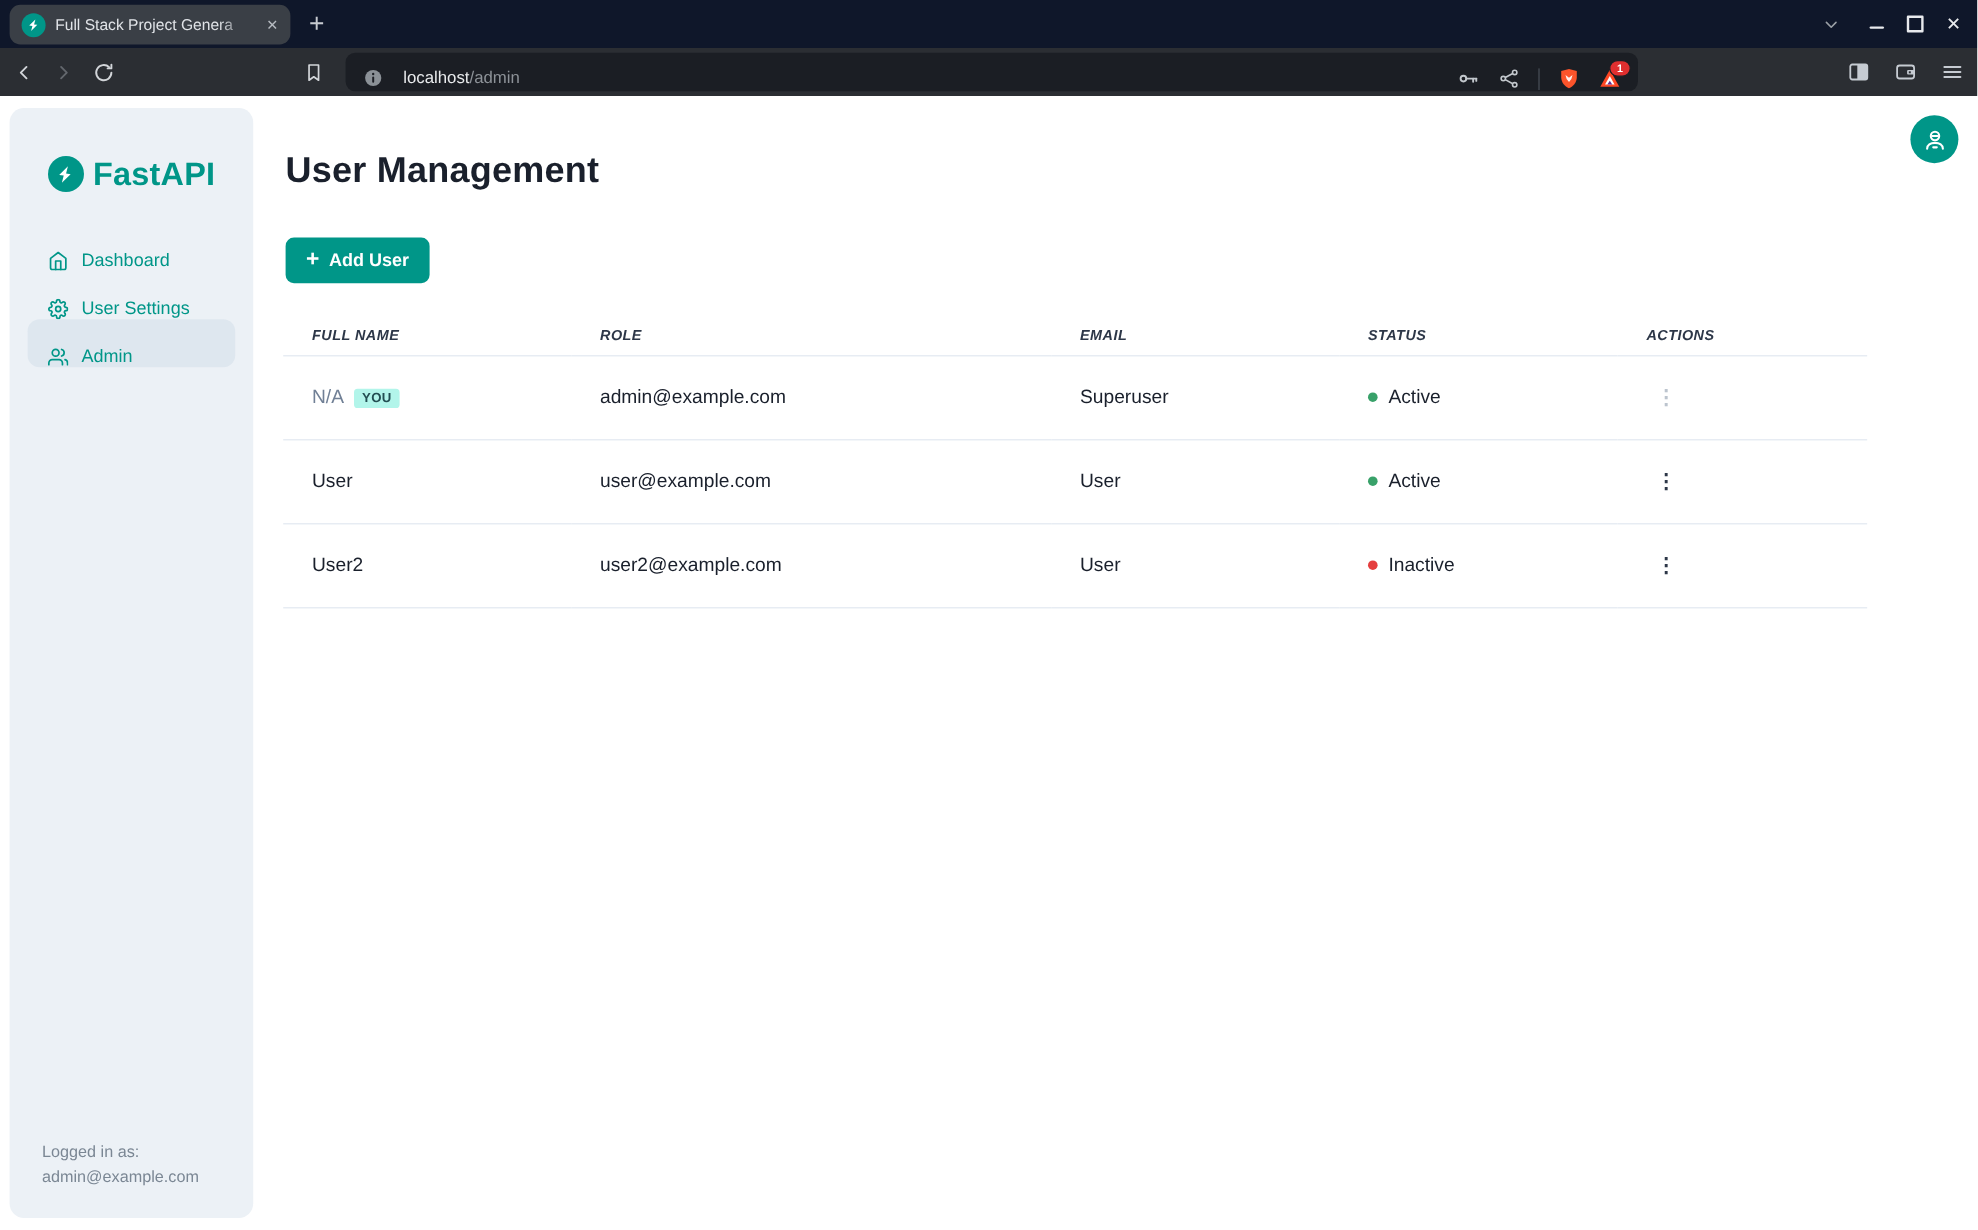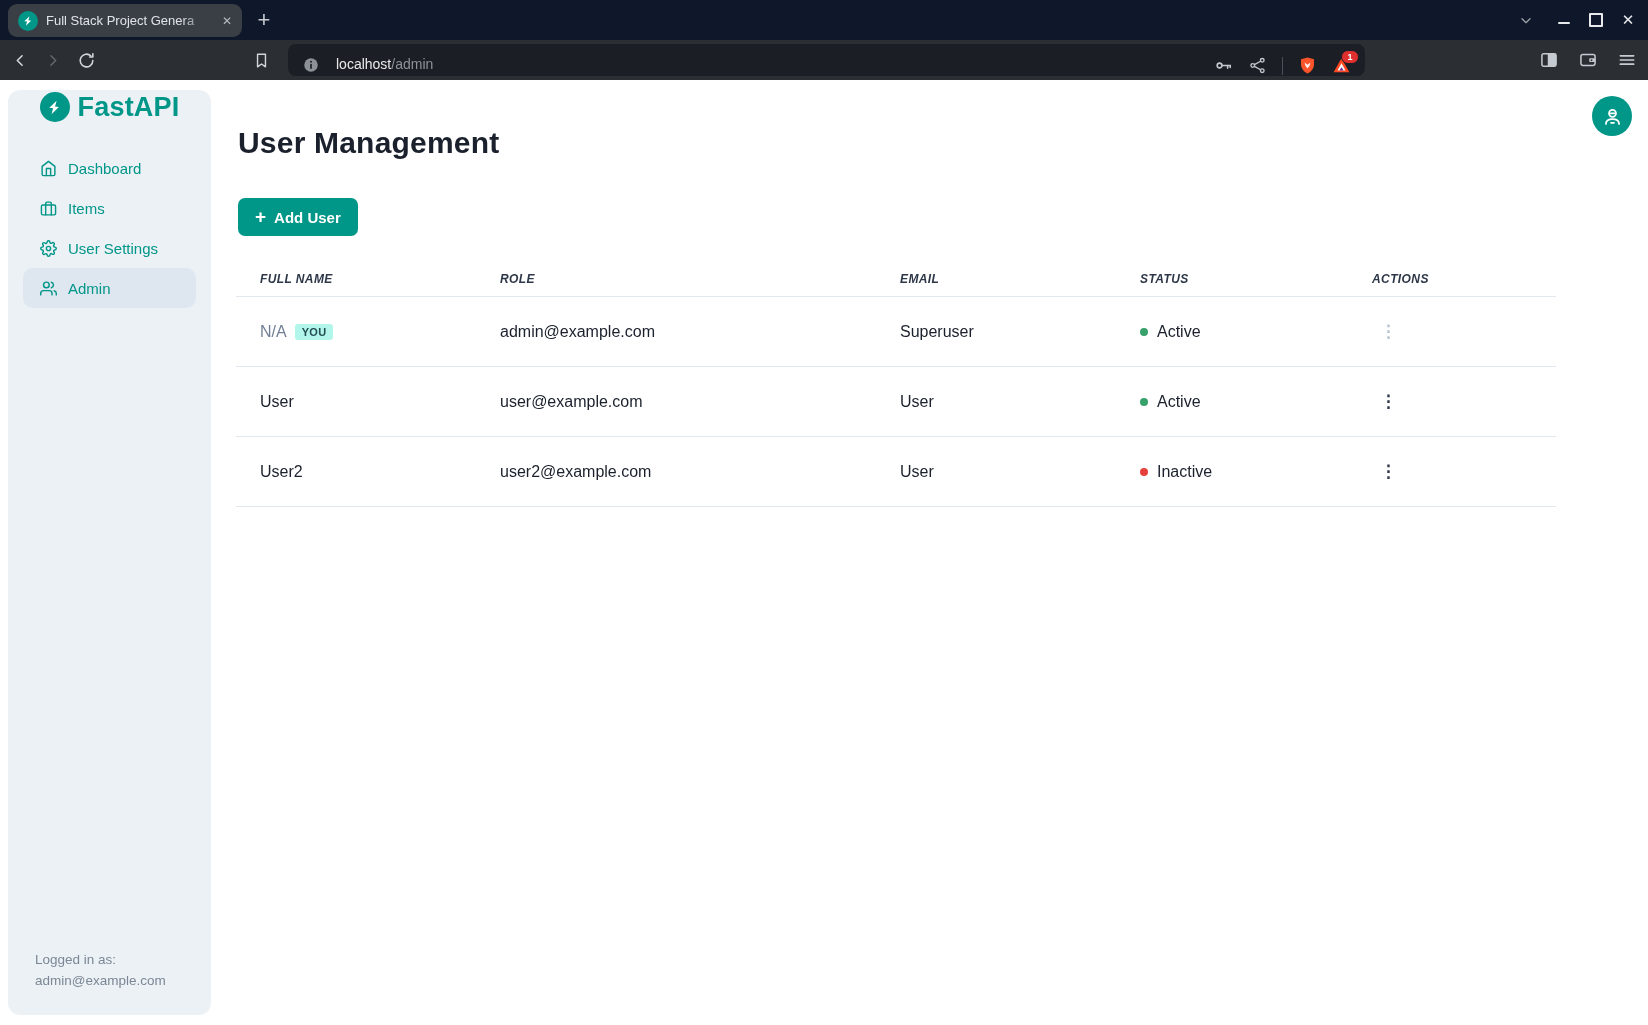--- a/index.html
+++ b/index.html
@@ -39,26 +39,26 @@
   .rewards{position:relative;}
   .rw-badge{position:absolute;top:-6px;right:-8px;min-width:8px;background:#e02f2f;color:#fff;font-size:9px;font-weight:700;border-radius:8px;padding:1px 4px;text-align:center;border:1px solid #1b1e24;}
   .toolbar-right{position:absolute;right:8px;top:0;height:40px;display:flex;align-items:center;gap:13px;}
   .toolbar-right .tr-ico{width:26px;height:40px;display:flex;align-items:center;justify-content:center;color:#c6cbd2;}
   .toolbar-right svg{width:20px;height:20px;}
 
   
   .page{position:relative;height:945px;background:#fff;}
 
   .sidebar{position:absolute;left:8px;top:10px;width:203px;height:925px;background:#ecf1f6;border-radius:12px;box-sizing:border-box;}
-  .logo{height:34px;display:flex;align-items:center;justify-content:center;gap:8px;}
+  .logo{margin-top:38px;height:34px;display:flex;align-items:center;justify-content:center;gap:8px;}
   .logo-badge{width:30px;height:30px;border-radius:50%;background:var(--accent,#009688);display:flex;align-items:center;justify-content:center;}
   .logo-badge svg{width:17px;height:17px;fill:#fff;transform:rotate(8deg);}
   .logo-text{font-size:27px;font-weight:600;color:var(--accent,#009688);letter-spacing:.2px;}
   .nav{margin-top:24px;}
-  .nav-item{height:40px;margin:0 15px;padding:0 17px;display:flex;align-items:center;gap:11px;color:var(--accent,#009688);font-size:15px;border-radius:10px;cursor:default;}
+  .nav-item{height:40px;margin:0 15px;padding:0 17px;display:flex;align-items:flex-end;gap:11px;color:var(--accent,#009688);font-size:15px;border-radius:10px;cursor:default;}
   .nav-item.active{background:#dee7ef;}
   .nav-item svg{width:17px;height:17px;stroke:currentColor;stroke-width:2;fill:none;stroke-linecap:round;stroke-linejoin:round;flex:0 0 auto;}
   .sidebar-footer{position:absolute;left:27px;bottom:24px;font-size:13.5px;color:#7b8794;line-height:21px;}
 
   .avatar-btn{position:absolute;left:1592px;top:16px;width:40px;height:40px;border-radius:50%;background:var(--accent,#009688);border:none;display:flex;align-items:center;justify-content:center;padding:0;cursor:pointer;}
   .avatar-btn svg{width:21px;height:21px;stroke:#fff;stroke-width:2;fill:none;stroke-linecap:round;stroke-linejoin:round;}
 
   .page-title{position:absolute;left:238px;top:44px;margin:0;font-size:30px;line-height:38px;font-weight:700;color:#1a202c;letter-spacing:.2px;}
   .add-user{position:absolute;left:238px;top:118px;height:38px;padding:0 17px;border:none;border-radius:7px;background:var(--accent,#009688);color:#fff;font-family:inherit;font-size:15px;font-weight:700;display:flex;align-items:center;gap:8px;cursor:pointer;}
   .add-user .plus{font-size:19px;font-weight:700;line-height:1;margin-top:-2px;}
@@ -209,27 +209,20 @@
         <span class="logo-text">FastAPI</span>
       </div>
 
       <nav class="nav">
         <div class="nav-item">
           <svg viewBox="0 0 24 24">
               <path d="M3 9l9-7 9 7v11a2 2 0 0 1-2 2H5a2 2 0 0 1-2-2z"></path>
               <polyline points="9 22 9 12 15 12 15 22"></polyline>
             </svg>
           <span>Dashboard</span>
-        </div>
-        <div class="nav-item">
-          <svg viewBox="0 0 24 24">
-              <rect x="2" y="7" width="20" height="14" rx="2"></rect>
-              <path d="M16 21V5a2 2 0 0 0-2-2h-4a2 2 0 0 0-2 2v16"></path>
-            </svg>
-          <span>Items</span>
         </div>
         <div class="nav-item">
           <svg viewBox="0 0 24 24">
               <circle cx="12" cy="12" r="3"></circle>
               <path d="M19.4 15a1.65 1.65 0 0 0 .33 1.82l.06.06a2 2 0 0 1 0 2.83 2 2 0 0 1-2.83 0l-.06-.06a1.65 1.65 0 0 0-1.82-.33 1.65 1.65 0 0 0-1 1.51V21a2 2 0 0 1-2 2 2 2 0 0 1-2-2v-.09A1.65 1.65 0 0 0 9 19.4a1.65 1.65 0 0 0-1.82.33l-.06.06a2 2 0 0 1-2.83 0 2 2 0 0 1 0-2.83l.06-.06a1.65 1.65 0 0 0 .33-1.82 1.65 1.65 0 0 0-1.51-1H3a2 2 0 0 1-2-2 2 2 0 0 1 2-2h.09A1.65 1.65 0 0 0 4.6 9a1.65 1.65 0 0 0-.33-1.82l-.06-.06a2 2 0 0 1 0-2.83 2 2 0 0 1 2.83 0l.06.06a1.65 1.65 0 0 0 1.82.33H9a1.65 1.65 0 0 0 1-1.51V3a2 2 0 0 1 2-2 2 2 0 0 1 2 2v.09a1.65 1.65 0 0 0 1 1.51 1.65 1.65 0 0 0 1.82-.33l.06-.06a2 2 0 0 1 2.83 0 2 2 0 0 1 0 2.83l-.06.06a1.65 1.65 0 0 0-.33 1.82V9a1.65 1.65 0 0 0 1.51 1H21a2 2 0 0 1 2 2 2 2 0 0 1-2 2h-.09a1.65 1.65 0 0 0-1.51 1z"></path>
             </svg>
           <span>User Settings</span>
         </div>
         <div class="nav-item active">
           <svg viewBox="0 0 24 24">

